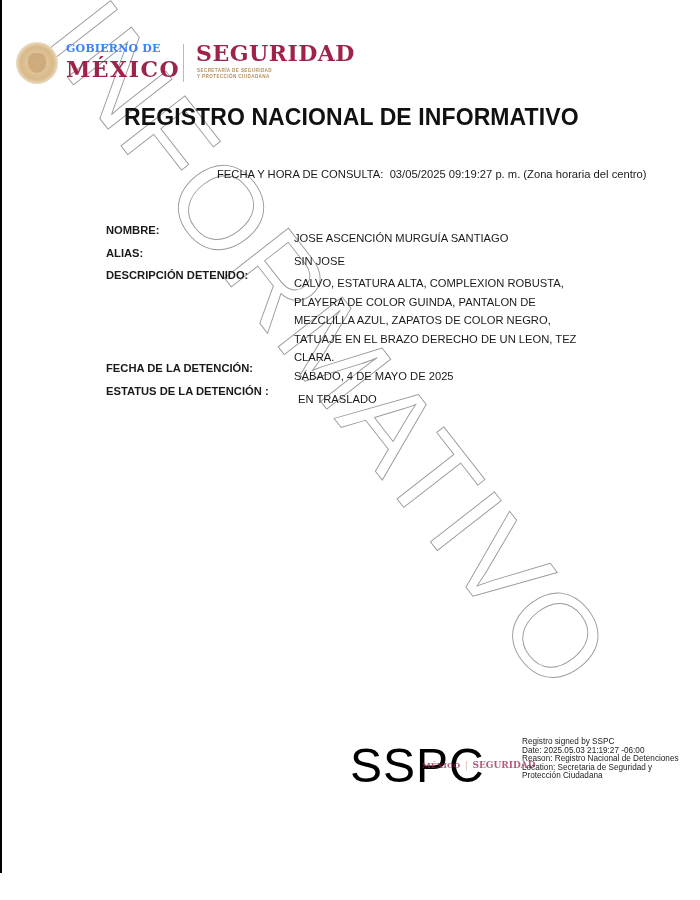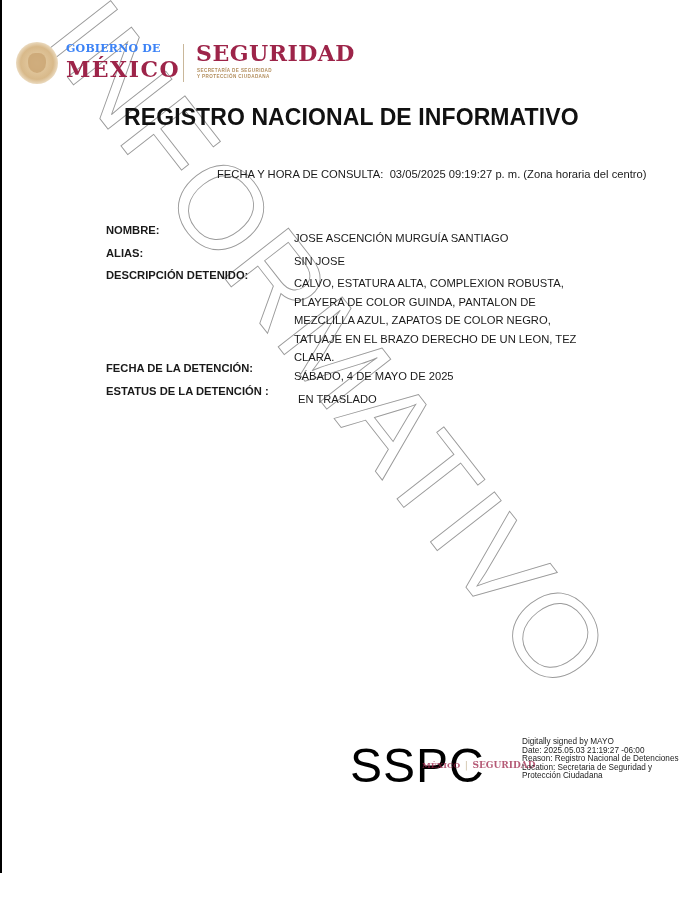--- a/index.html
+++ b/index.html
@@ -85,19 +85,19 @@
 </div>
 
 <div class="sig">
   <div class="sspc">SSPC</div>
   <div class="mini-logo">
     <span style="font-size:8px">MÉXICO</span>
     <span style="font-size:9px;color:#c9b79a">|</span>
     <span style="font-size:9px">SEGURIDAD</span>
   </div>
   <div class="sig-text">
-    <div>Digitally signed by MAYO</div>
+    <div>Registro signed by SSPC</div>
     <div>Date: 2025.05.03 21:19:27 -06:00</div>
     <div>Reason: Registro Nacional de Detenciones</div>
     <div>Location: Secretaria de Seguridad y</div>
     <div>Protección Ciudadana</div>
   </div>
 </div>
 
 </body></html>

